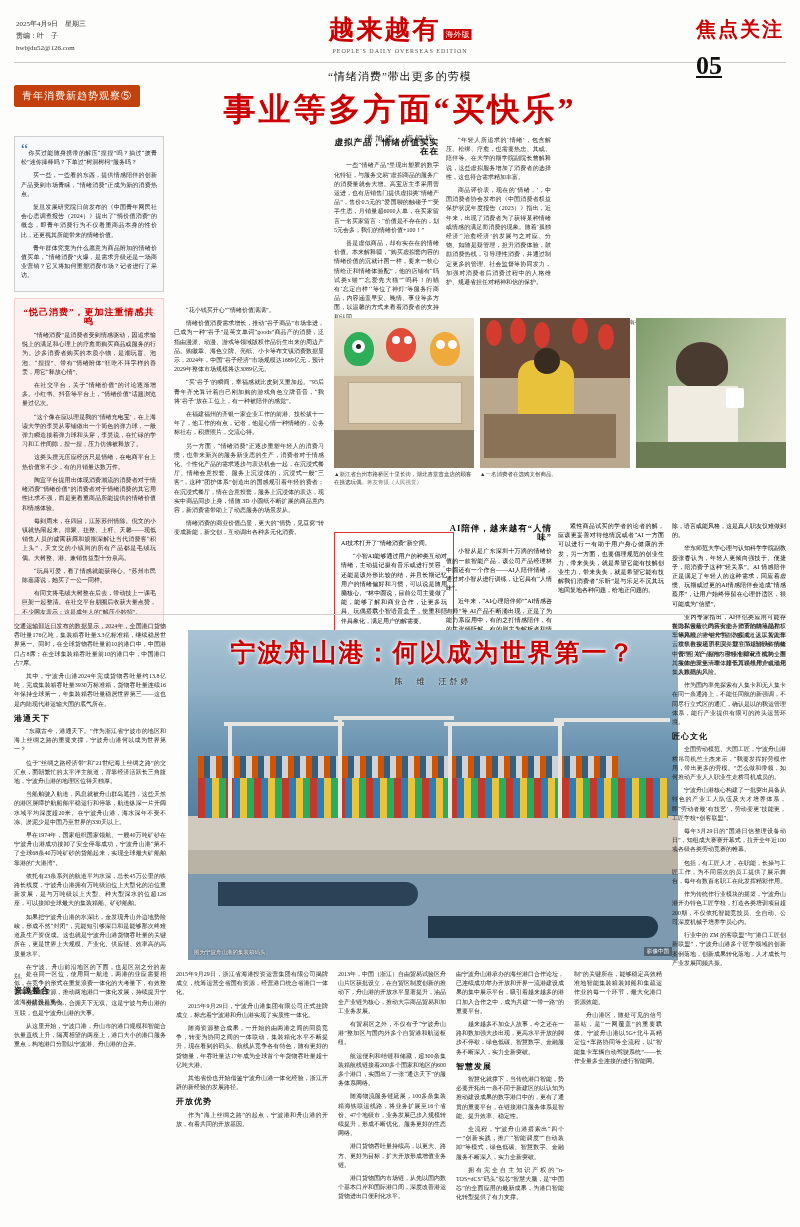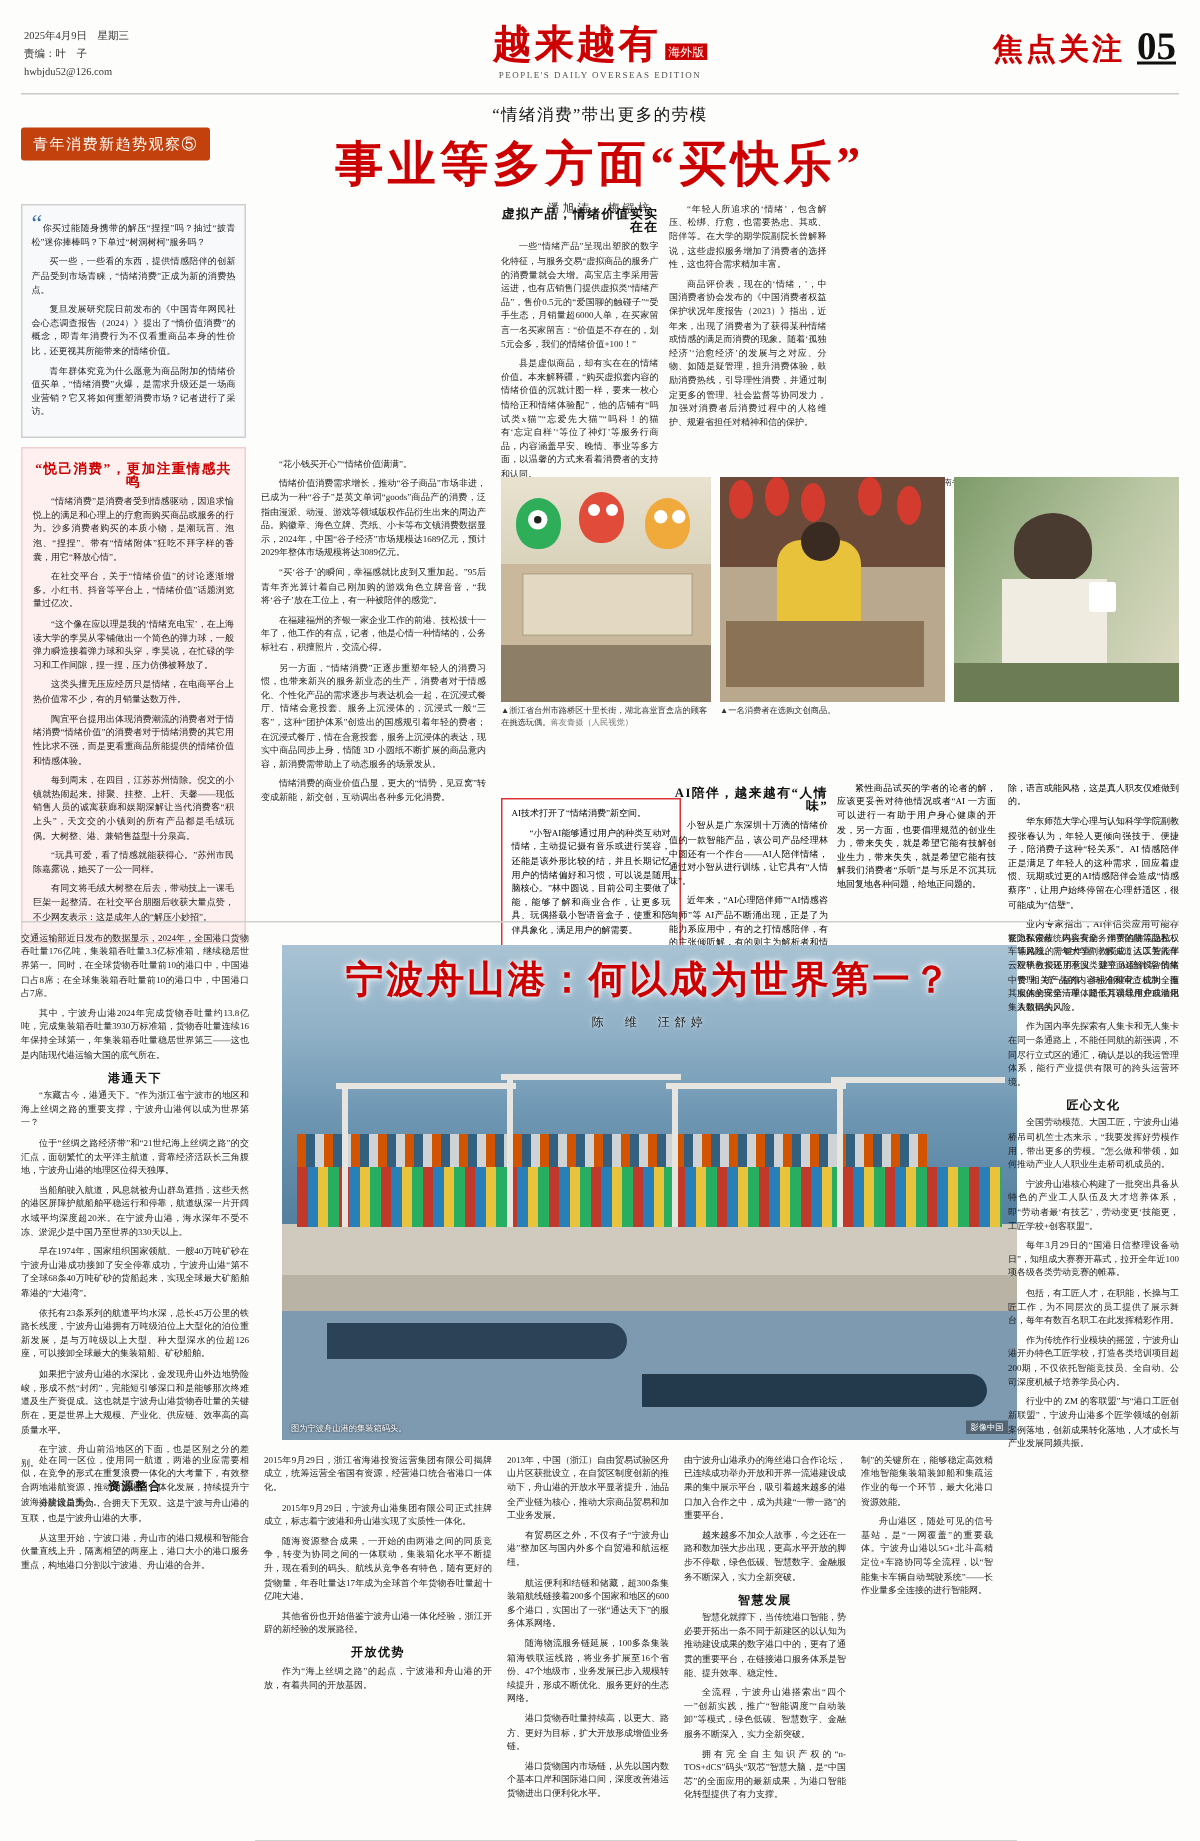--- a/index.html
+++ b/index.html
@@ -8,21 +8,21 @@
   .inner{position:absolute;left:14px;top:10px;width:772px;height:1207px;}
 
   
   .masthead{position:relative;height:52px;border-bottom:1px solid #c9c9c9;}
   .mh-left{position:absolute;left:2px;top:8px;font-size:7px;line-height:12px;color:#333;}
   .mh-left .ln{display:block;}
   .mh-logo{position:absolute;left:50%;transform:translateX(-50%);top:2px;text-align:center;}
   .mh-logo .cn{font-family:"Liberation Serif",serif;font-size:26px;font-weight:bold;color:#c00;letter-spacing:2px;}
   .mh-logo .seal{display:inline-block;background:#c00;color:#fff;font-size:8px;padding:1px 2px;margin-left:3px;vertical-align:middle;line-height:9px;}
   .mh-logo .en{font-size:6px;color:#555;letter-spacing:1px;margin-top:1px;}
-  .mh-right{position:absolute;right:2px;top:6px;display:flex;align-items:baseline;gap:8px;}
+  .mh-right{position:absolute;right:2px;top:6px;display:flex;align-items:baseline;gap:8px;flex-direction:column;}
   .mh-right .sect{font-size:20px;font-weight:bold;color:#c00;letter-spacing:2px;}
   .mh-right .pg{font-size:26px;font-weight:bold;color:#111;font-family:"Liberation Serif",serif;text-decoration:underline;}
 
   
   .head-wrap{position:relative;margin-top:6px;height:58px;}
   .kicker{text-align:center;font-size:11px;color:#111;letter-spacing:1px;}
   .headline{text-align:center;font-size:32px;font-weight:bold;color:#c00;letter-spacing:3px;margin-top:4px;font-family:"Liberation Serif",serif;}
   .series-badge{position:absolute;left:0;top:16px;background:#c2410c;color:#fff;font-size:10px;padding:4px 8px;letter-spacing:1px;border-radius:2px;}
   .byline{text-align:center;font-size:8px;color:#333;margin-top:6px;letter-spacing:2px;}
 
@@ -63,21 +63,21 @@
   
   .lower{position:absolute;left:0;top:612px;width:772px;height:595px;}
   .lcol{position:absolute;font-size:6.0px;line-height:9.2px;color:#222;text-align:justify;}
   .l1{left:0;top:0;width:152px;}
   .l2{left:162px;top:0;width:152px;}
   .l3{left:658px;top:0;width:114px;}
   .l4{left:162px;top:348px;width:152px;}
   .l5{left:324px;top:348px;width:108px;}
   .l6{left:442px;top:348px;width:108px;}
 
-  .lh{font-weight:bold;font-size:8px;color:#111;text-align:center;margin:5px 0 4px;letter-spacing:1px;}
+  .lh{font-weight:bold;font-size:8px;color:#111;margin:5px 0 4px;letter-spacing:1px;}
 
   
   .bigphoto{position:absolute;left:174px;top:8px;width:490px;height:330px;background:#274a63;overflow:hidden;}
   .bp-title{position:absolute;left:0;right:0;top:6px;text-align:center;font-size:25px;font-weight:bold;color:#c00;letter-spacing:2px;text-shadow:0 0 3px #fff,0 0 6px #fff;}
   .bp-author{position:absolute;left:0;right:0;top:46px;text-align:center;font-size:8px;color:#222;letter-spacing:3px;text-shadow:0 0 3px #fff;}
   .bp-cap{position:absolute;left:6px;bottom:4px;font-size:5.5px;color:#fff;text-shadow:0 0 2px #000;}
   .bp-badge{position:absolute;right:6px;bottom:4px;font-size:5.5px;color:#fff;background:rgba(0,0,0,.35);padding:1px 3px;}
   .sea{position:absolute;left:0;top:0;width:100%;height:100%;
     background:linear-gradient(180deg,#a9c3d4 0%,#8fb0c6 18%,#6f97b3 34%,#55809f 55%,#3f6a8c 100%);}
   .quaywall{position:absolute;background:#d8d4cb;}

